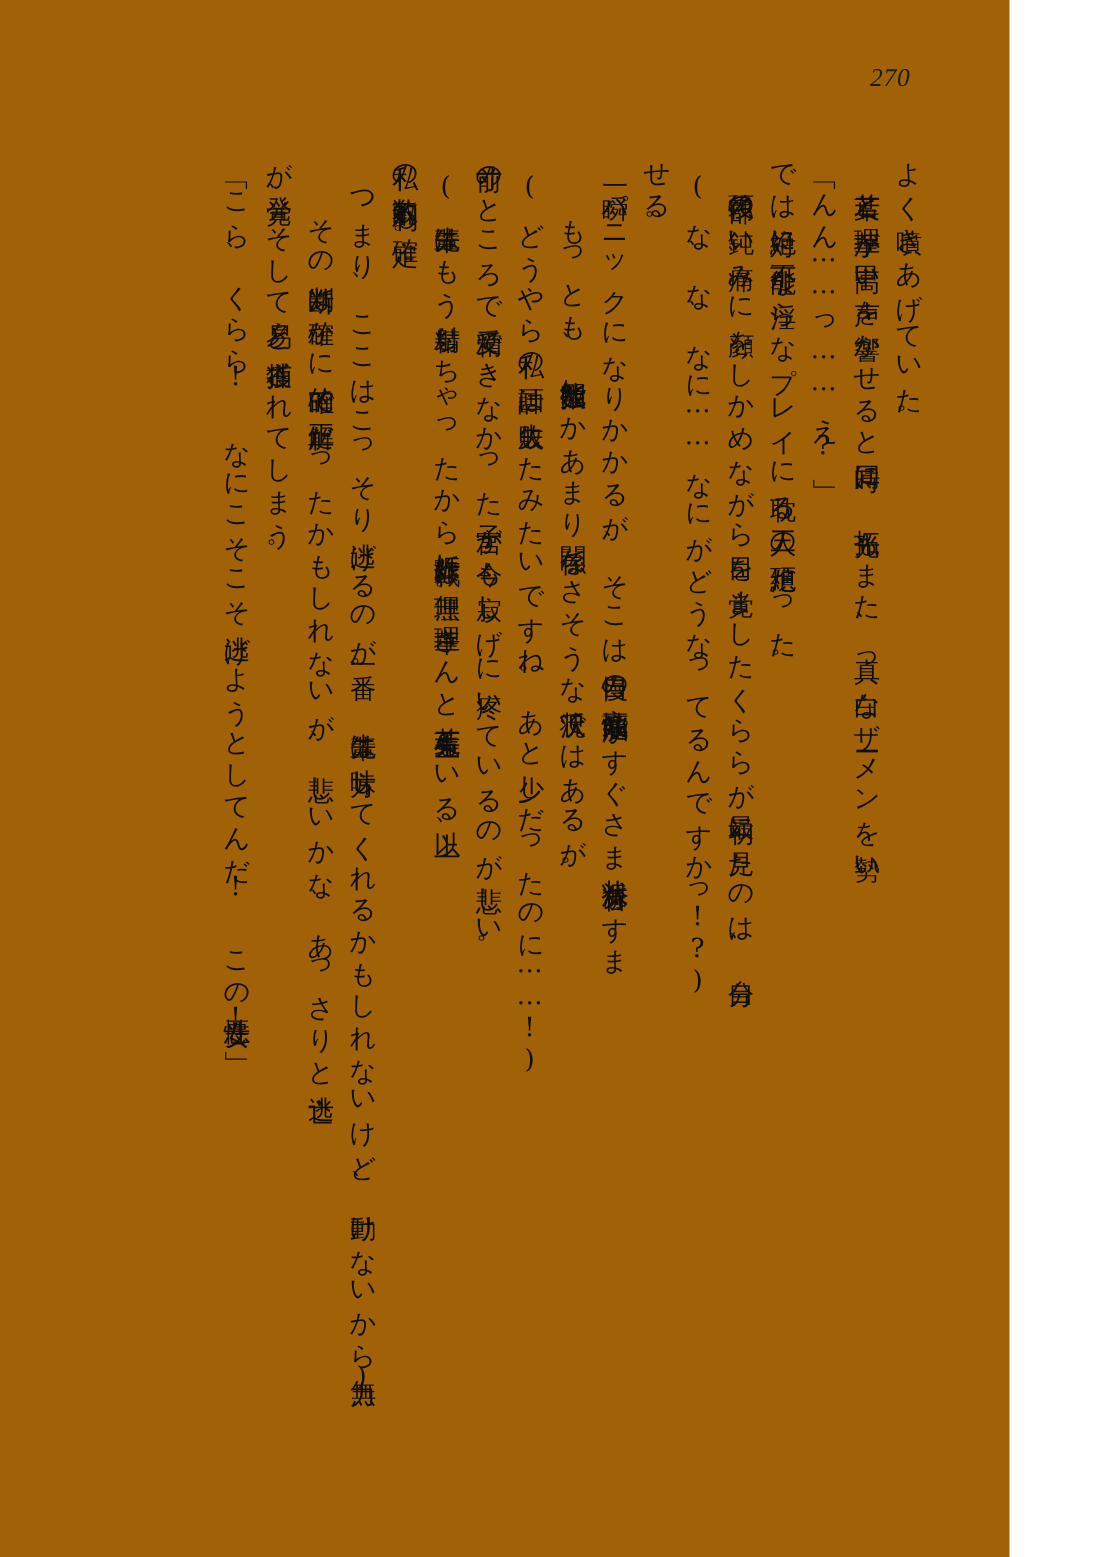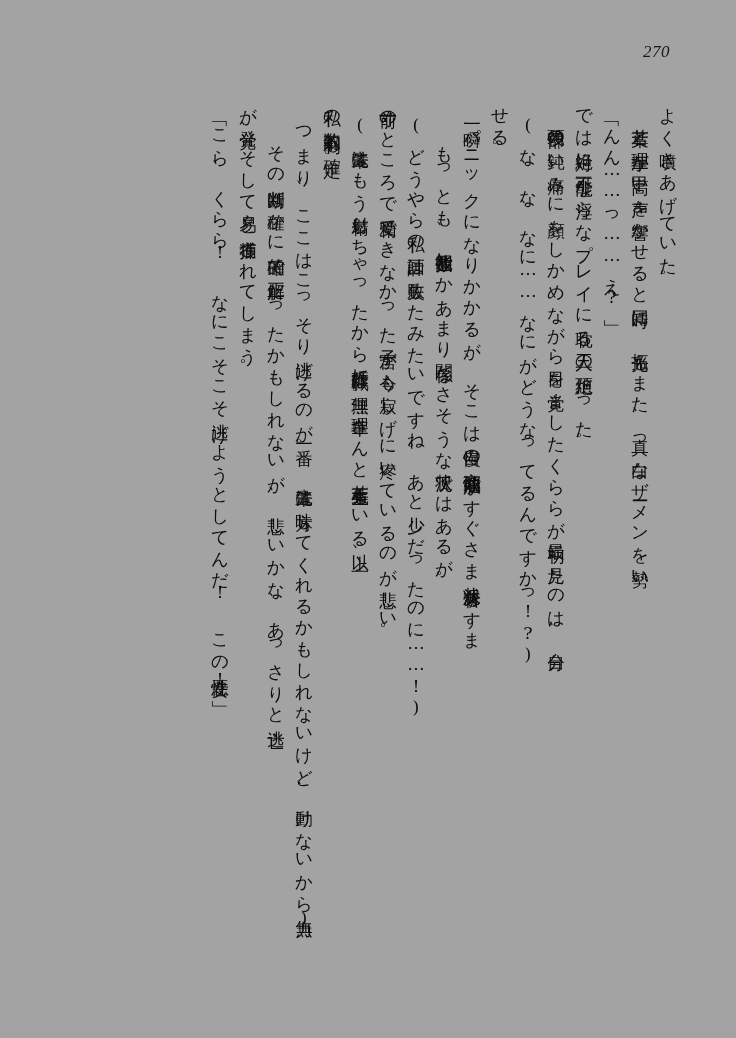--- a/index.html
+++ b/index.html
@@ -5,23 +5,23 @@
   html, body {
     margin: 0;
     padding: 0;
     background: #ffffff;
   }
   body {
     font-family: "Liberation Serif", "DejaVu Serif", serif;
   }
   .page {
     position: relative;
-    width: 736px;
+    width: 673px;
     height: 1038px;
-    background: #a3a3a3;
+    background: #a16207;
     overflow: hidden;
   }
   .page-number {
     position: absolute;
     top: 42px;
     right: 66px;
     font-family: "Liberation Serif", "DejaVu Serif", serif;
     font-style: italic;
     font-size: 17px;
     color: #1a1a1a;

